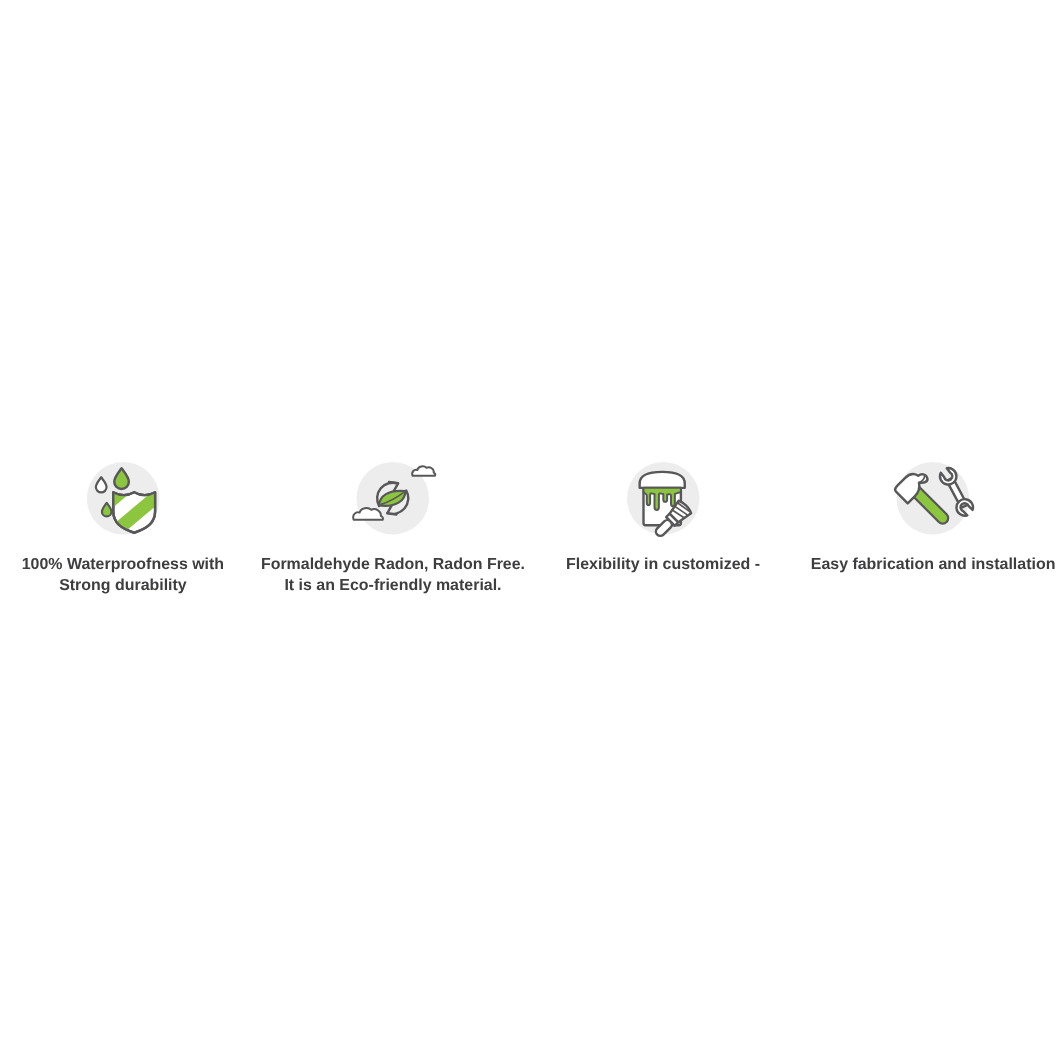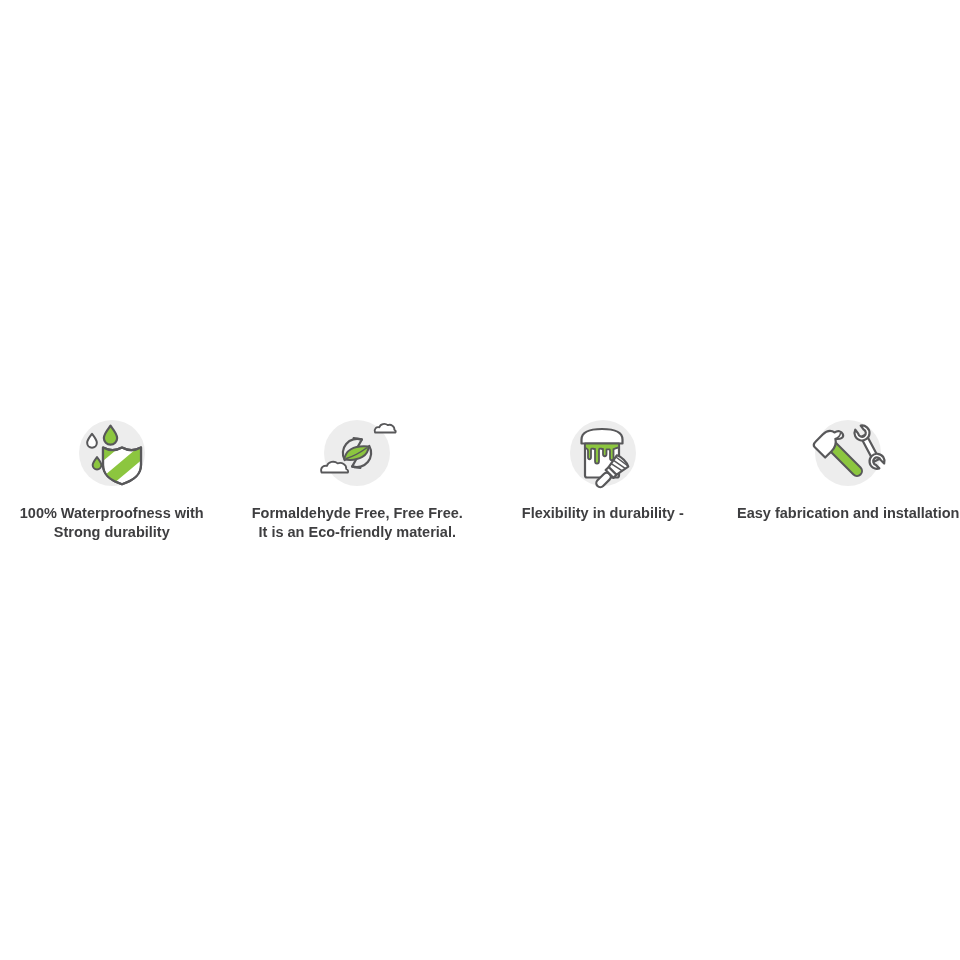--- a/index.html
+++ b/index.html
@@ -86,21 +86,21 @@
           <polyline class="ln" points="57.2,20.9 61.6,28.0 53.8,29.5"></polyline>
           <polyline class="ln" points="38.8,45.1 34.4,38.0 42.2,36.5"></polyline>
         </g>
         <path class="fg" d="M35.5 39.5 C36 31 44 25 59.5 26.5 C59.5 35 51 41.5 35.5 39.5 Z"></path>
         <path class="lnt" d="M37.5 38.5 C45 36 52 32 57.5 28"></path>
         <path class="fwt" d="M66 12.5 C64.8 8.8 67.6 6.4 70.4 7.3 C71.2 3.9 76.2 2.9 78.7 5.2 C81.9 3.8 85.9 6.3 85.3 9.7 C86.6 10.3 86.9 11.5 86.5 12.5 Z"></path>
         <path class="fwt" d="M12.5 52.5 C10.9 48.2 14.3 44.9 17.9 46 C19 41.6 25.4 40.5 28.6 43.4 C32.7 41.6 37.8 44.7 37.2 49 C39 49.7 39.5 51.3 38.9 52.5 Z"></path>
       </svg>
     </div>
     <div class="caption">
-      <div>Formaldehyde Free, Free Free.</div>
+      <div>Formaldehyde Radon, Radon Free.</div>
       <div>It is an Eco-friendly material.</div>
     </div>
   </div>
 
   <div class="feature">
     <div class="icon-wrap">
       <svg viewBox="0 0 96 70">
         <circle class="cbg" cx="48" cy="33" r="33"></circle>
         <rect class="fw" x="30" y="23.5" width="34" height="34" rx="2"></rect>
         <path class="fw" d="M26.5 23.5 L26.5 19.5 Q26.5 9 47 9 Q67.5 9 67.5 19.5 L67.5 23.5 Z"></path>
@@ -109,21 +109,21 @@
           <rect class="fw" x="0" y="-4" width="17" height="8" rx="4"></rect>
           <rect class="fw" x="17" y="-5.5" width="4.5" height="11"></rect>
           <path class="fw" d="M21.5 -5.5 L21.5 5.5 L35.5 8 C37.8 3.8 37.8 -3.8 35.5 -8 Z"></path>
           <path class="lnt" d="M25.5 -6.2 L28 6"></path>
           <path class="lnt" d="M29.5 -6.8 L32 6.6"></path>
           <path class="lnt" d="M33.5 -7.5 L35.8 7.2"></path>
         </g>
       </svg>
     </div>
     <div class="caption">
-      <div>Flexibility in durability -</div>
+      <div>Flexibility in customized -</div>
     </div>
   </div>
 
   <div class="feature">
     <div class="icon-wrap">
       <svg viewBox="0 0 96 70">
         <circle class="cbg" cx="48" cy="33" r="33"></circle>
 
         <g transform="translate(62,13) rotate(-28)">
           <rect class="fw" x="-3.1" y="3" width="6.2" height="28"></rect>

